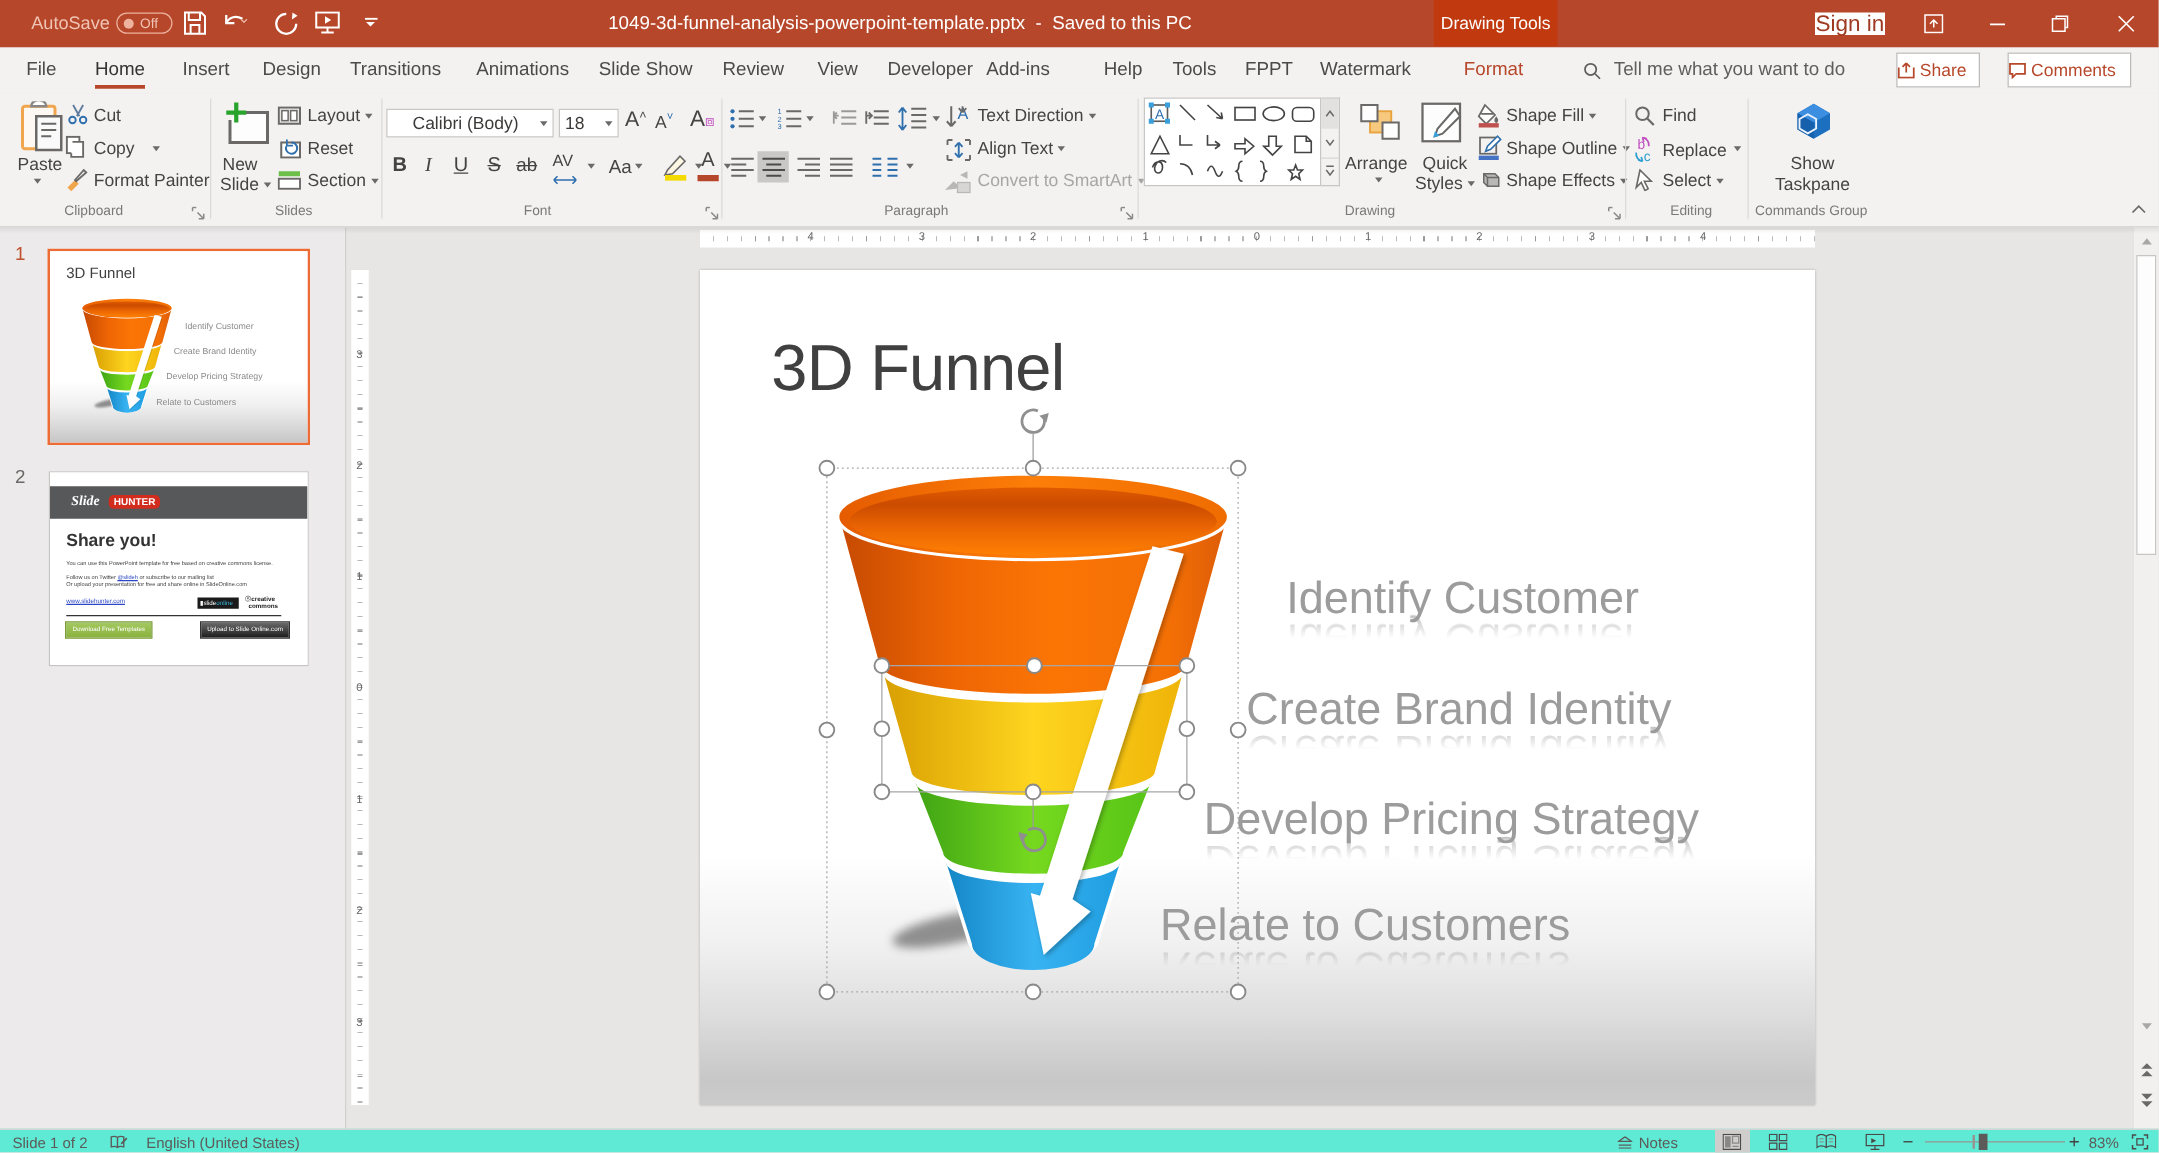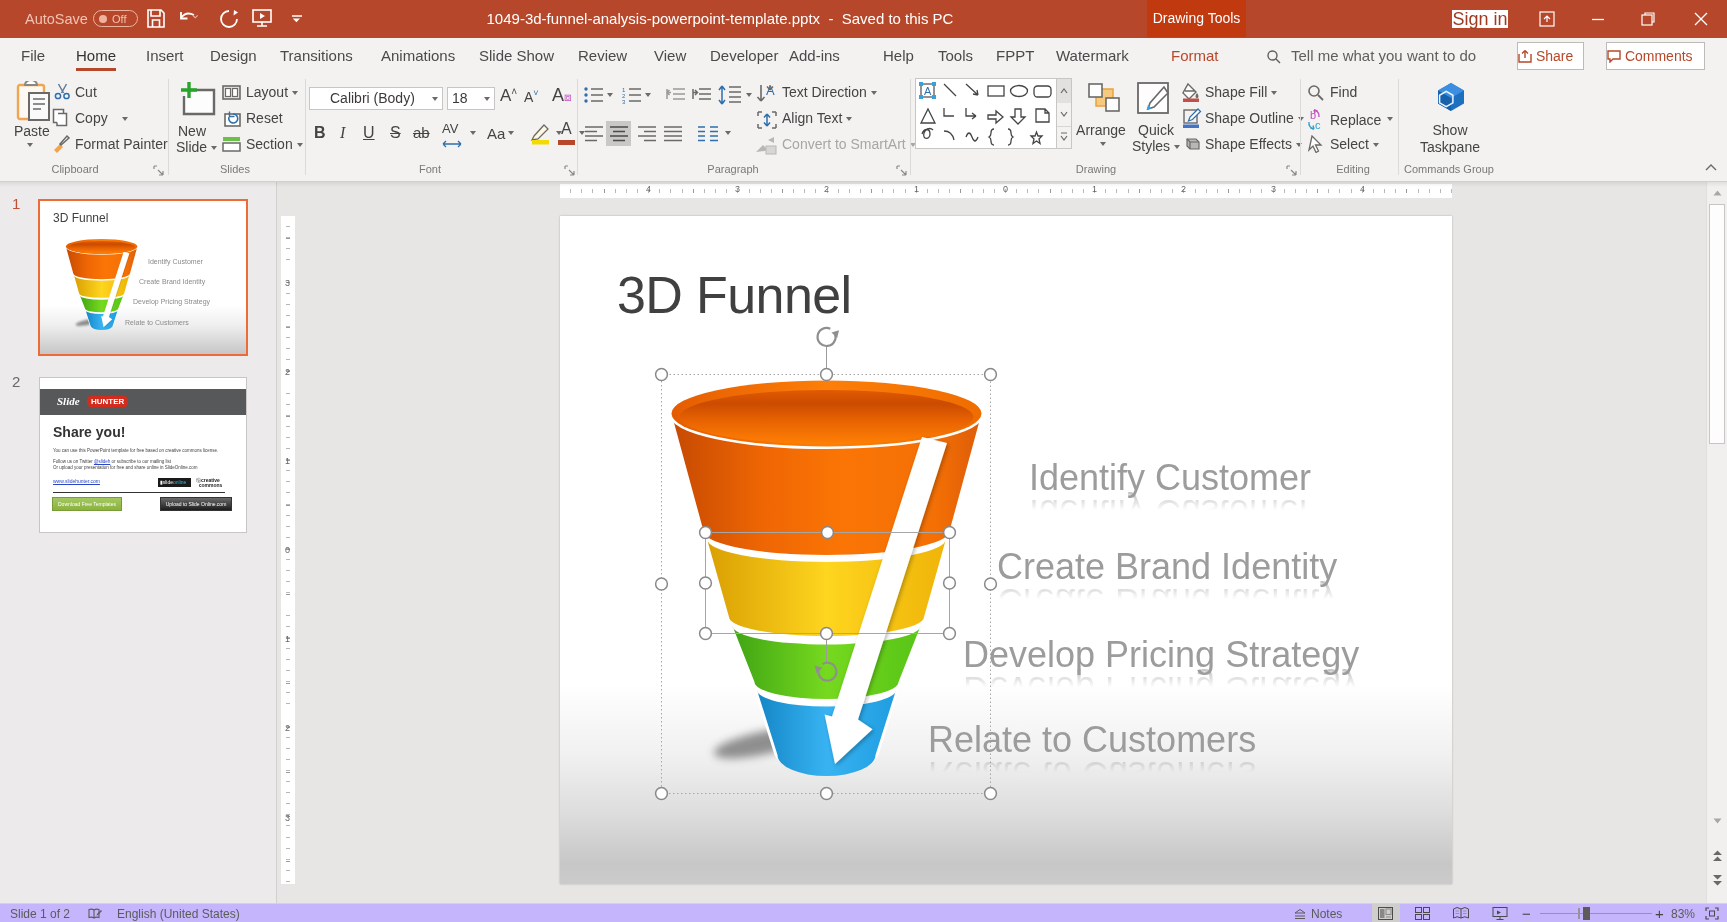--- a/index.html
+++ b/index.html
@@ -48,21 +48,21 @@
 .flabel { position:absolute; font-size:36px; color:#9c9c9c; white-space:nowrap;
   -webkit-box-reflect: below -8px linear-gradient(transparent 54%, rgba(0,0,0,0.65) 100%); }
 .tlabel { position:absolute; font-size:7px; color:#8a8a8a; white-space:nowrap; }
 
 
 .thumbnum { position:absolute; font-size:15px; color:#6a6967; }
 #thumb1 { position:absolute; left:38px; top:199px; width:210px; height:157px; background:#fff; border:2px solid #ed6b35; }
 #thumb2 { position:absolute; left:39px; top:377px; width:208px; height:156px; background:#fff; border:1px solid #c8c6c4; }
 
 
-#statusbar { position:absolute; left:0; top:903px; width:1727px; height:19px; background:#c4b5fd; border-top:1px solid #d6d4d2; font-size:12px; color:#5c5b59; }
+#statusbar { position:absolute; left:0; top:903px; width:1727px; height:19px; background:#5eead4; border-top:1px solid #d6d4d2; font-size:12px; color:#5c5b59; }
 #statusbar .it { position:absolute; top:3px; }
 </style>
 </head>
 <body>
 
 <div id="titlebar">
   <span class="qat" style="left:25px; font-size:14.5px; line-height:38px;">AutoSave</span>
   <span class="qat" style="left:93px; top:10px; width:45px; height:17px; border:1px solid #eeb39e; border-radius:9px; font-size:11px;">
       <span style="position:absolute; left:5px; top:4px; width:8px; height:8px; border-radius:50%; background:#eeb39e;"></span>
       <span style="position:absolute; left:18px; top:2px;">Off</span>

